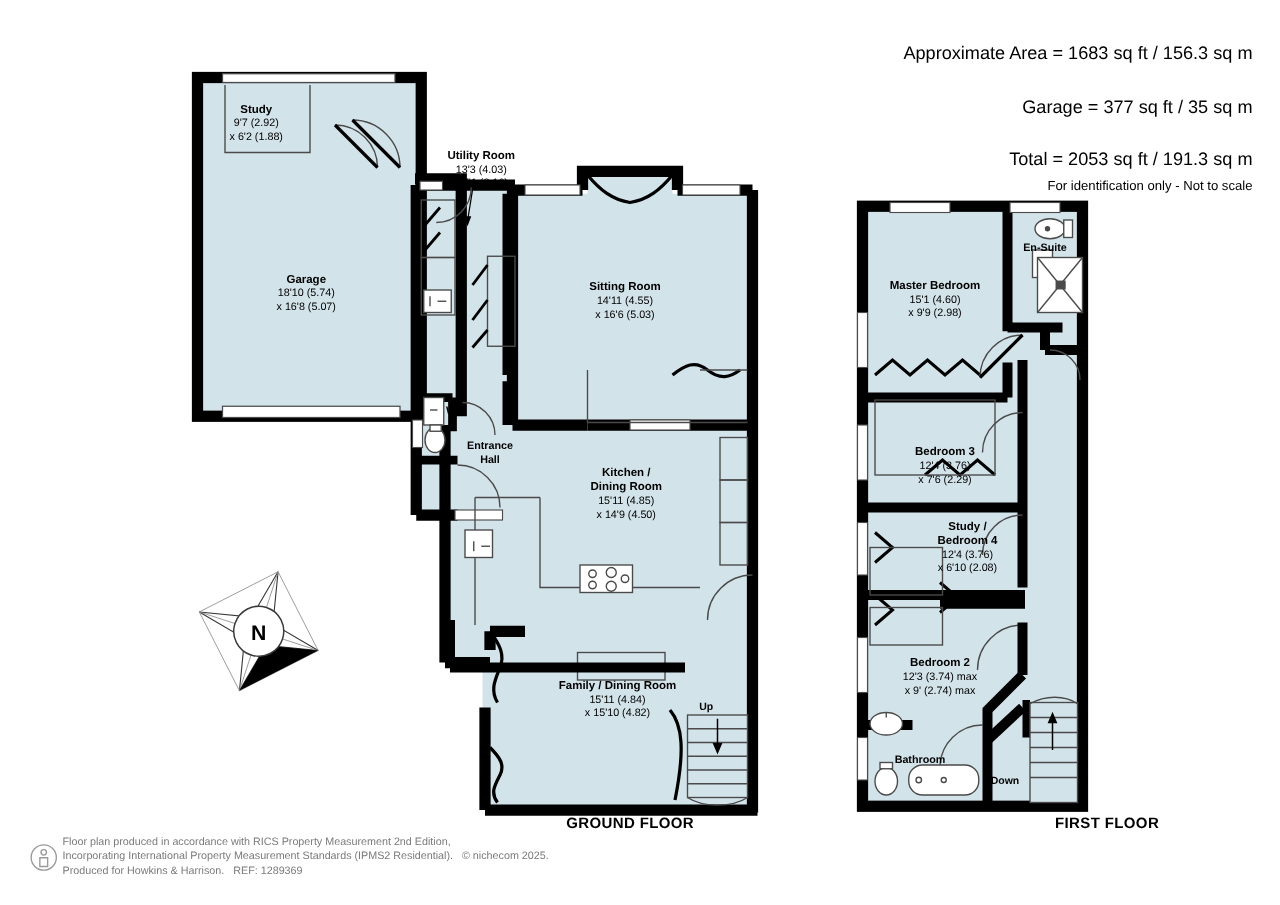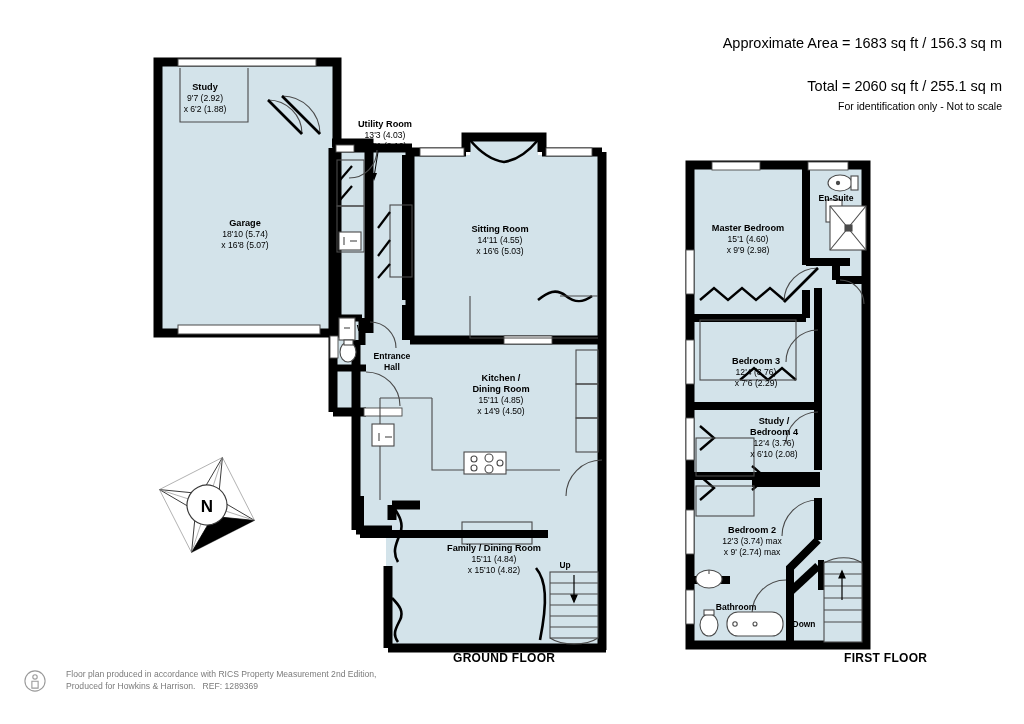--- a/index.html
+++ b/index.html
@@ -64,22 +64,22 @@
   #ground-floor-label { left: 453px; top: 651px; }
   #first-floor-label  { left: 844px; top: 651px; }
 
   
   .footer {
     position: absolute;
     left: 24px;
     top: 668px;
     width: 560px;
     display: flex;
-    align-items: flex-end;
-    gap: 20px;
+    align-items: center;
+    gap: 4px;
   }
   .footer .ficon {
     width: 22px; height: 22px;
     flex: 0 0 22px;
     margin-top: 2px;
   }
   .footer .ftext {
     font-size: 8.6px;
     line-height: 11.4px;
     color: #7b7b7b;
@@ -96,21 +96,22 @@
   .stair-lbl { font-family: "Liberation Sans", sans-serif; font-size: 8.4px; font-weight: bold; fill: #000; text-anchor: middle; }
   .compass-n { font-family: "Liberation Sans", sans-serif; font-size: 17px; font-weight: bold; fill: #000; text-anchor: middle; }
 </style>
 </head>
 <body>
 
 <div id="page">
 
   <div class="header">
     <div class="areaLine">Approximate Area = 1683 sq ft / 156.3 sq m</div>
-    <div class="areaLine">Total = 2060 sq ft / 255.1 sq m</div>
+    <div class="areaLine">Garage = 377 sq ft / 35 sq m</div>
+    <div class="areaLine">Total = 2053 sq ft / 191.3 sq m</div>
     <div class="note">For identification only - Not to scale</div>
   </div>
 
   <svg id="plan-svg" width="1024" height="724" viewBox="0 0 1024 724">
 
     <defs>
       
     </defs>
 
     <g>
@@ -470,19 +471,23 @@
 
   <div class="footer">
     <svg class="ficon" viewBox="0 0 24 24">
       <circle cx="12" cy="12" r="11" fill="none" stroke="#9a9a9a" stroke-width="1.2"></circle>
       <circle cx="12" cy="7.5" r="2.4" fill="none" stroke="#9a9a9a" stroke-width="1.2"></circle>
       <path d="M8.6,12.2 h6.8 v7.6 h-6.8 z" fill="none" stroke="#9a9a9a" stroke-width="1.2"></path>
     </svg>
     <div class="ftext">
       <div>Floor plan produced in accordance with RICS Property Measurement 2nd Edition,</div>
       <div>
+        <span class="inl">Incorporating International Property Measurement Standards (IPMS2 Residential).</span>&nbsp;&nbsp;
+        <span class="inl">© nichecom 2025.</span>
+      </div>
+      <div>
         <span class="inl">Produced for Howkins &amp; Harrison.</span>&nbsp;&nbsp;
         <span class="inl">REF: 1289369</span>
       </div>
     </div>
   </div>
 
 </div>
 
 </body></html>

